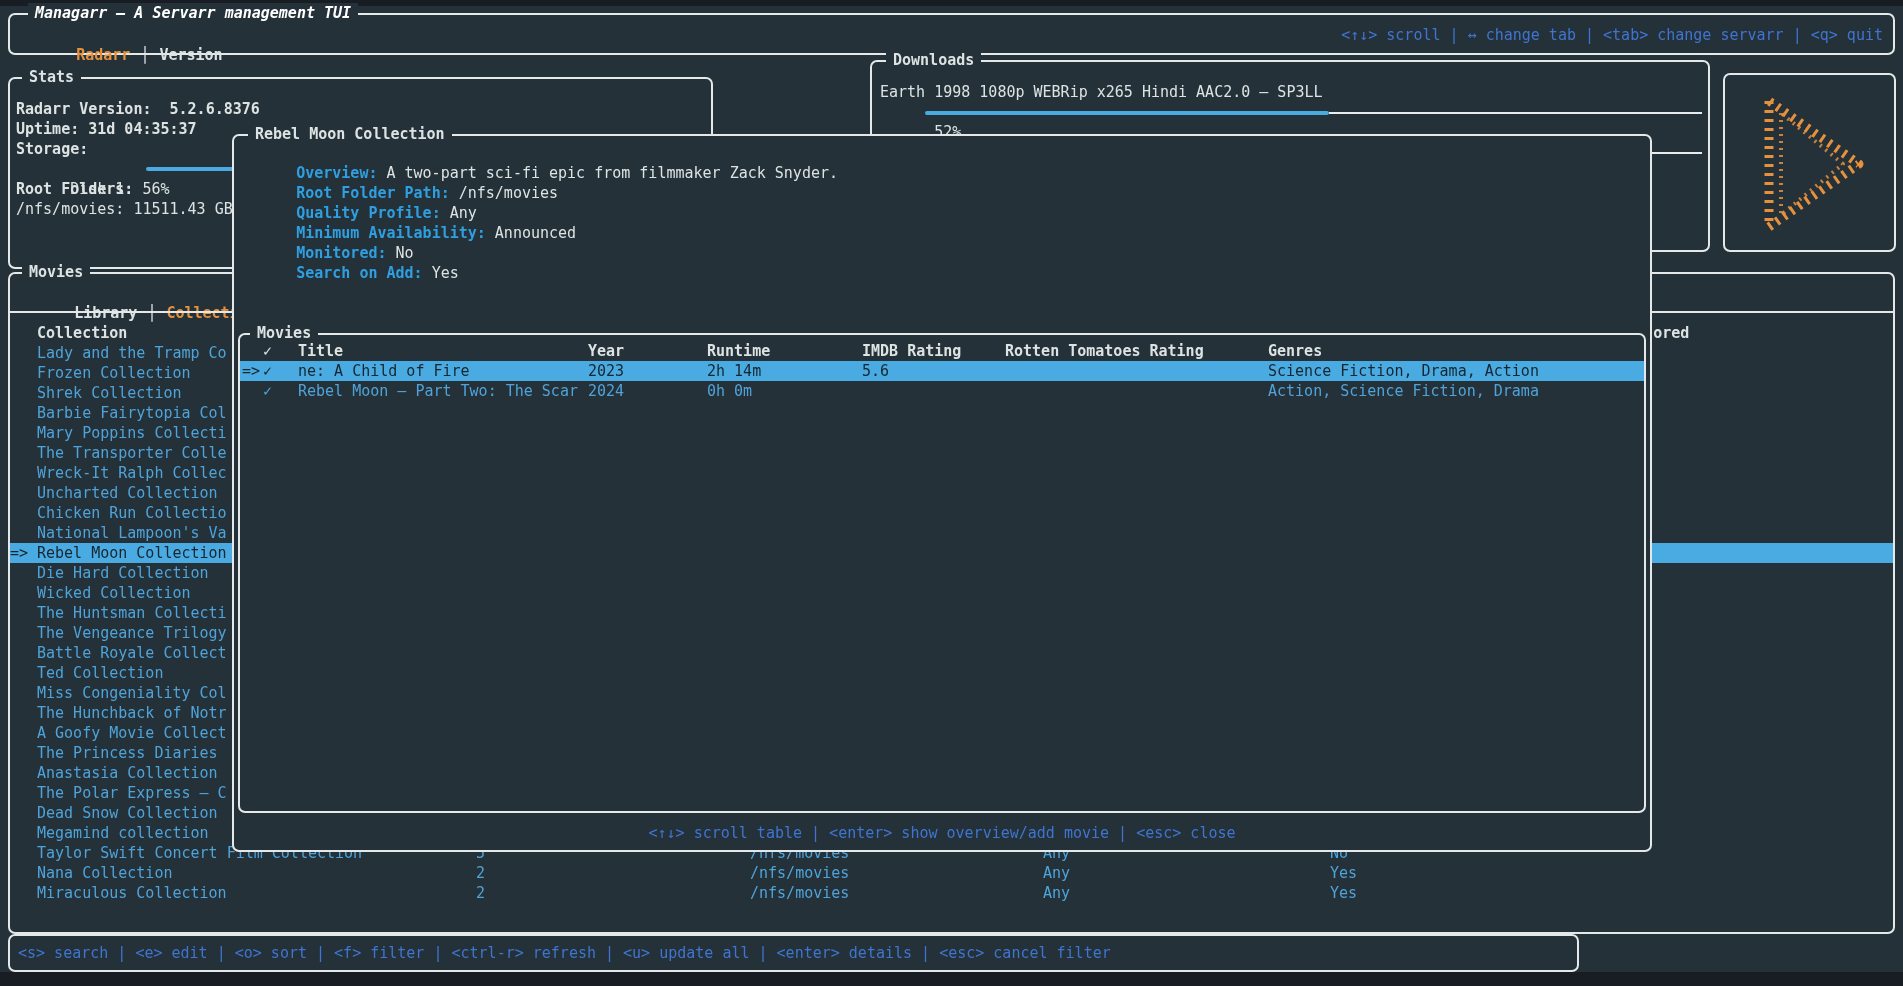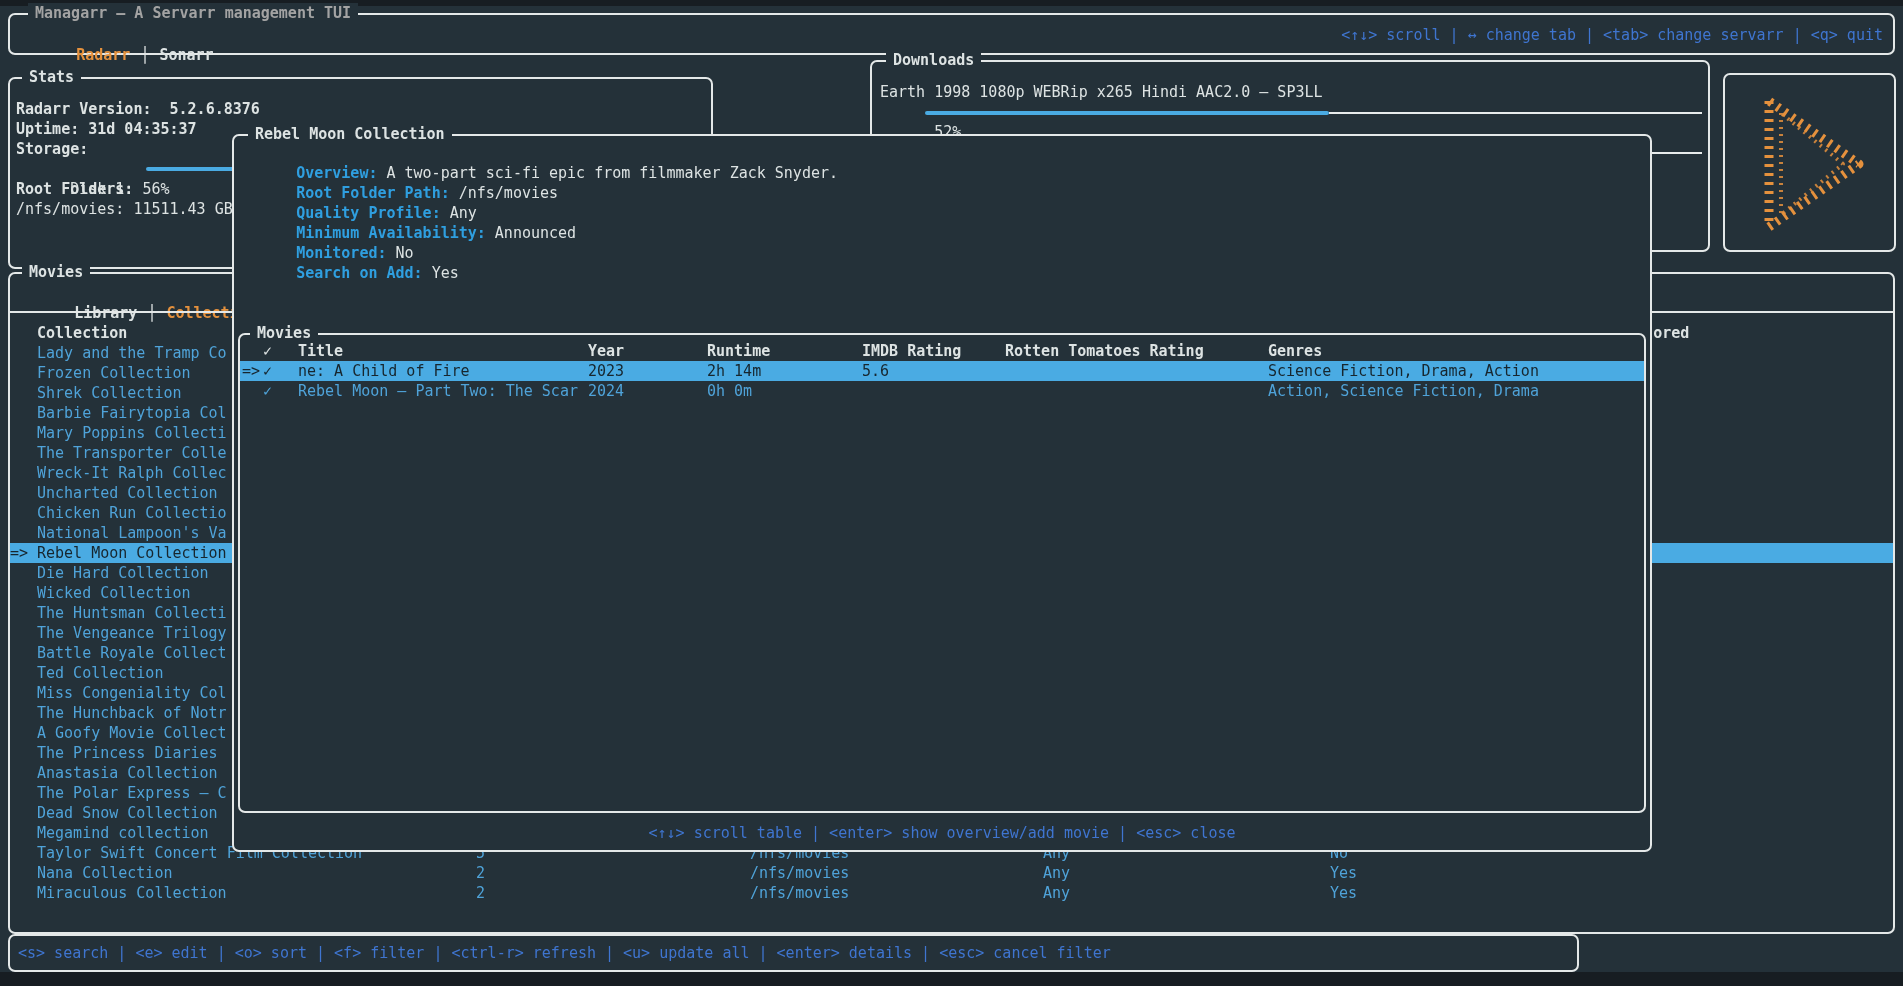--- a/index.html
+++ b/index.html
@@ -6,21 +6,21 @@
   #screen{position:relative;width:1903px;height:986px;overflow:hidden;
           font-family:"DejaVu Sans Mono",monospace;font-size:15px;line-height:20px;
           color:#dde3e3;background:#171d22;}
   #app-bg{position:absolute;left:0;top:6px;width:1903px;height:966px;background:#243139;}
   .box{position:absolute;border:2px solid #e4e8e8;border-radius:7px;box-sizing:border-box;}
   .patch{position:absolute;top:-12px;background:#243139;padding:0 7px;font-weight:bold;white-space:pre;z-index:2;}
   .abs{position:absolute;white-space:pre;}
   .bold{font-weight:bold;}
   .kb{color:#3f75d0;}
   .orange{color:#e5913d;}
-  .magenta{color:#a3a3a3;}
+  .magenta{color:#ffffff;font-style:italic;}
   .lbl{color:#2f9fe0;font-weight:bold;}
   .fv{padding-left:9px;}
   .sep{color:#e4e8e8;padding:0 10px;}
   .gauge-b{position:absolute;height:4px;background:#4aabe3;border-radius:2px;}
   .gauge-w{position:absolute;height:2px;background:#e8ecec;}
   
   .c-rows{position:absolute;left:0;top:69px;width:1883px;}
   .c-head{position:absolute;left:0;top:49px;width:1883px;height:20px;font-weight:bold;}
   .c-row{position:relative;height:20px;}
   .c-row .cell,.c-head .cell,.c-row .marker{position:absolute;white-space:pre;}
@@ -53,21 +53,21 @@
 </style>
 </head>
 <body>
 
 <div id="screen">
   <div id="app-bg"></div>
 
   <div class="box" style="left:8px;top:13px;width:1887px;height:42px;">
     <span class="patch magenta" style="left:18px;">Managarr – A Servarr management TUI</span>
     <div class="abs" style="left:12px;top:10px;">
-      <span class="orange bold">Radarr</span><span class="sep">│</span><span class="bold">Sonarr</span>
+      <span class="orange bold">Radarr</span><span class="sep">│</span><span class="bold">Version</span>
     </div>
     <div class="abs kb" style="right:10px;top:10px;">&lt;↑↓&gt; scroll | ↔ change tab | &lt;tab&gt; change servarr | &lt;q&gt; quit</div>
   </div>
 
   <div class="box" style="left:8px;top:77px;width:705px;height:192px;">
     <span class="patch" style="left:12px;">Stats</span>
     <div class="abs bold" style="left:6px;top:20px;">Radarr Version:  5.2.6.8376</div>
     <div class="abs bold" style="left:6px;top:40px;">Uptime: 31d 04:35:37</div>
     <div class="abs bold" style="left:6px;top:60px;">Storage:</div>
     <div class="abs" style="left:6px;top:80px;right:6px;height:20px;">

